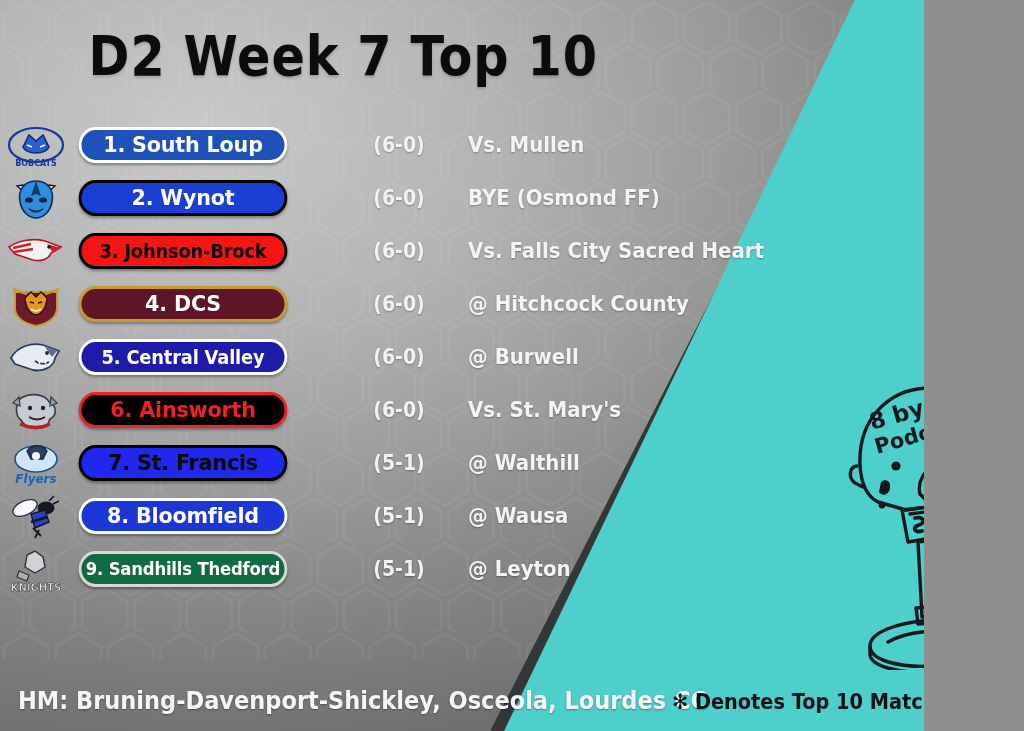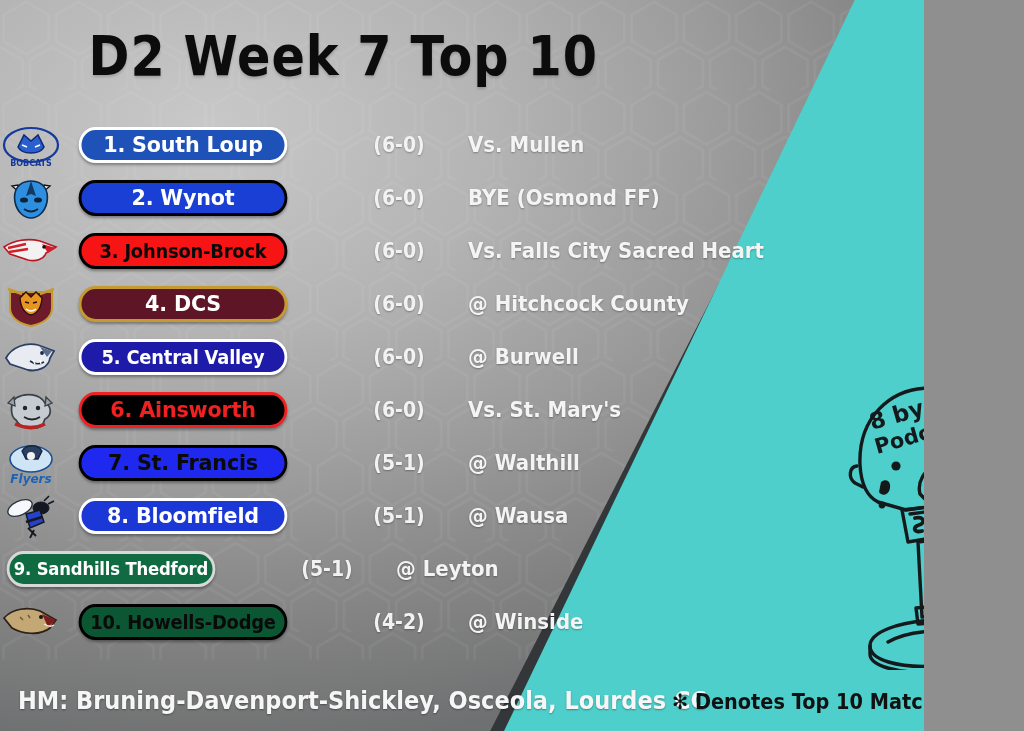--- a/index.html
+++ b/index.html
@@ -64,21 +64,21 @@
   .rank-row {
     display:flex;
     align-items:center;
     height:53px;
     margin-bottom:0px;
   }
 
   .logo-cell {
     width:72px; min-width:72px;
     height:50px;
-    display:flex; align-items:center; justify-content:flex-start;
+    display:flex; align-items:center; justify-content:center;
   }
   .logo-cell svg { display:block; }
 
   .pill {
     width:222px; min-width:222px;
     height:36px;
     border-radius:18px;
     display:flex; align-items:center;
     justify-content:center;
     font-family:"DejaVu Sans", sans-serif;
@@ -277,37 +277,31 @@
             <path d="M26 22 L40 18 L44 30 L30 36 Z" fill="#2741c9" stroke="#141821" stroke-width="1.4"></path>
             <path d="M26 30 L42 25" stroke="#141821" stroke-width="2.6"></path>
             <path d="M28 36 L36 44 M34 38 L30 46" stroke="#141821" stroke-width="1.8"></path>
           </svg>
         </div>
         <div class="pill" style="background: rgb(27, 55, 214); color: rgb(255, 255, 255); border: 3.5px solid rgb(255, 255, 255);">8.  Bloomfield</div>
         <div class="record">(5-1)</div>
         <div class="opponent">@ Wausa</div>
       </div>
       <div class="rank-row">
+        <div class="logo-cell">
+          <svg width="62" height="48" viewBox="0 0 62 48">
+            <path d="M22 10 L30 6 L38 12 L40 22 L30 28 L20 22 Z" fill="#cfd3d8" stroke="#333" stroke-width="1.4"></path>
+            <path d="M42 8 L52 26" stroke="#8d939b" stroke-width="2.6"></path>
+            <path d="M14 26 L24 30 L22 36 L12 32 Z" fill="#a9aeb5" stroke="#333" stroke-width="1.2"></path>
+            <text x="31" y="46" font-family="DejaVu Sans, sans-serif" font-size="10" font-weight="bold" fill="#e8eaed" stroke="#222" stroke-width="0.5" text-anchor="middle">KNIGHTS</text>
+          </svg>
+        </div>
         <div class="pill xsmall" style="background: rgb(17, 107, 66); color: rgb(255, 255, 255); border: 3.5px solid rgb(216, 216, 216);">9. Sandhills Thedford</div>
         <div class="record">(5-1)</div>
         <div class="opponent">@ Leyton</div>
-      </div>
-      <div class="rank-row">
-        <div class="logo-cell">
-          <svg width="62" height="48" viewBox="0 0 62 48">
-            <path d="M4 20 C12 11 28 8 40 13 L56 22 L50 30 C40 38 22 36 12 30 Z" fill="#c3a875" stroke="#2b2118" stroke-width="1.7"></path>
-            <path d="M42 16 L56 22 L48 29 Z" fill="#7c1d1d"></path>
-            <circle cx="41" cy="19" r="2" fill="#1b1410"></circle>
-            <path d="M44 26 q6 4 10 1" stroke="#f0e6d8" stroke-width="1.5" fill="none"></path>
-            <path d="M20 19 l3 3 M28 17 l2 3" stroke="#6e5536" stroke-width="1.4"></path>
-          </svg>
-        </div>
-        <div class="pill small" style="background: rgb(11, 87, 51); color: rgb(10, 10, 10); border: 3.5px solid rgb(0, 0, 0);">10. Howells-Dodge</div>
-        <div class="record">(4-2)</div>
-        <div class="opponent">@ Winside</div>
       </div>
     </div>
 
   <div id="hm-line">HM: Bruning-Davenport-Shickley, Osceola, Lourdes CC</div>
   <div id="denotes-line">✻ Denotes Top 10 Matchup</div>
 
   <div id="podcast-logo">
     <svg viewBox="0 0 190 300" width="190" height="300">
       <g fill="none" stroke="#14191c" stroke-width="3.4" stroke-linejoin="round" stroke-linecap="round">
 

